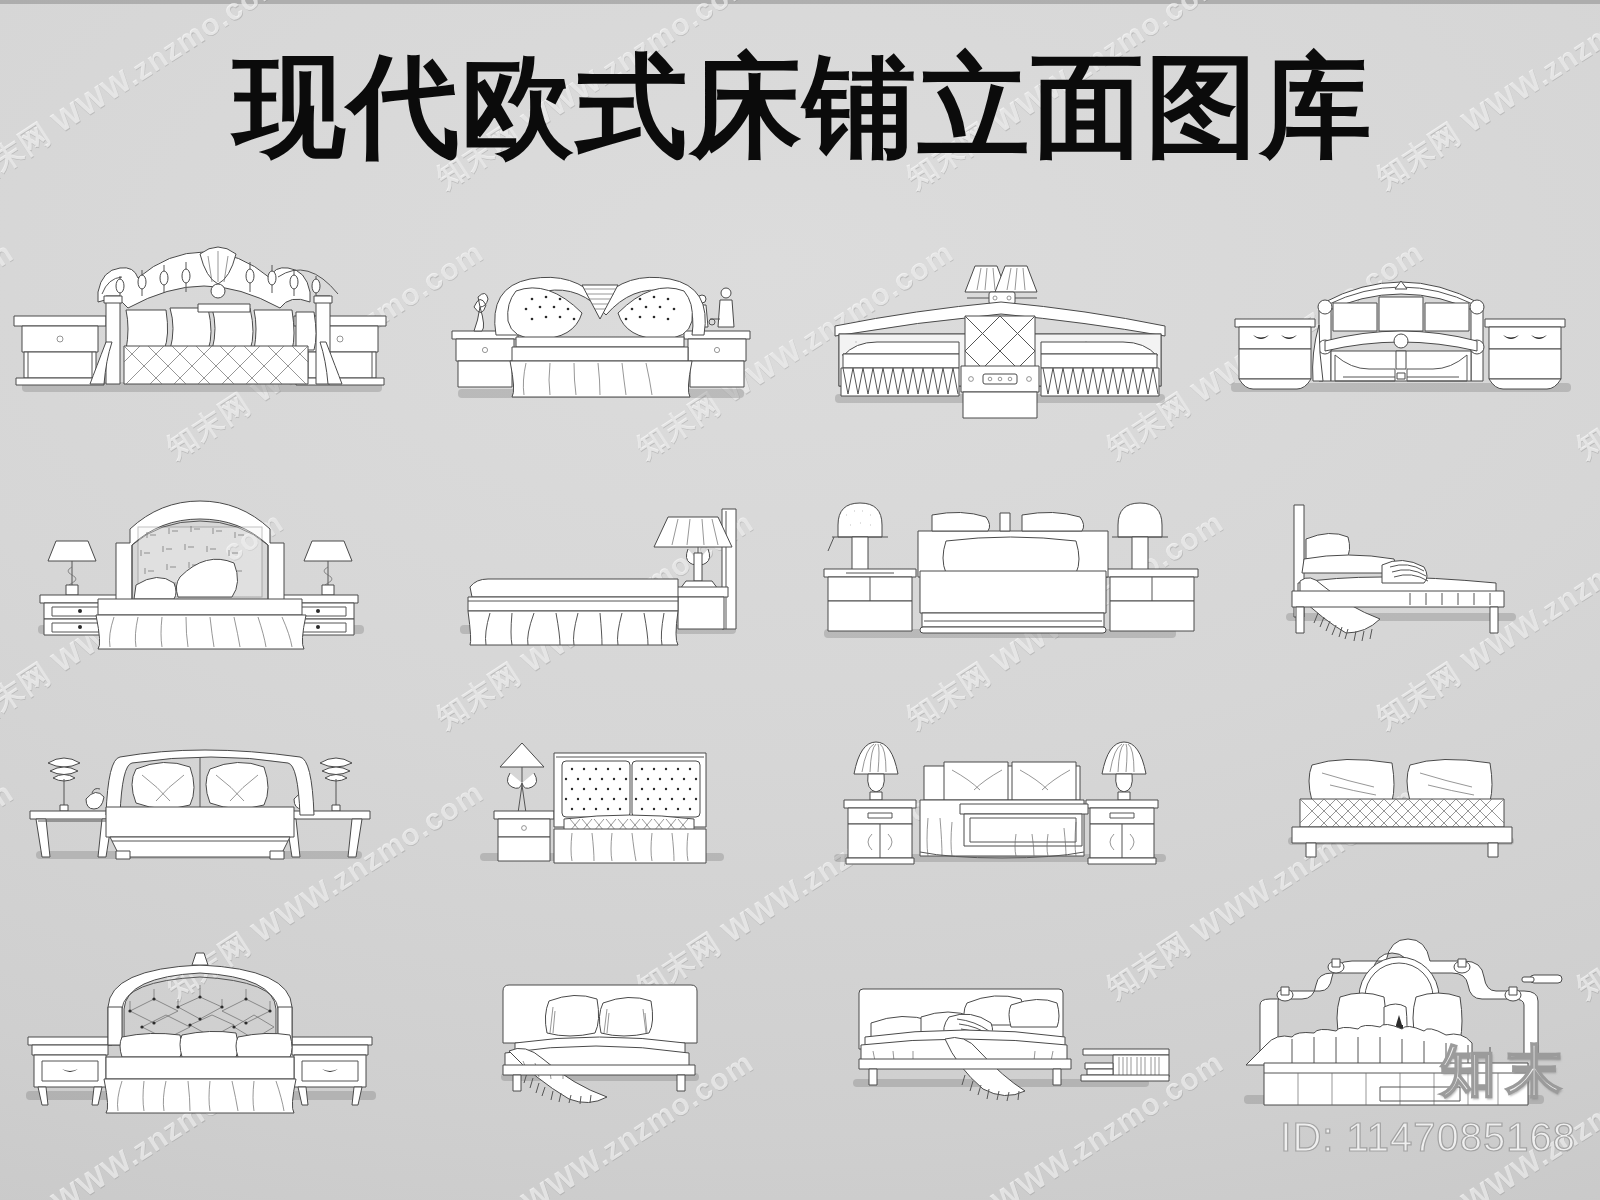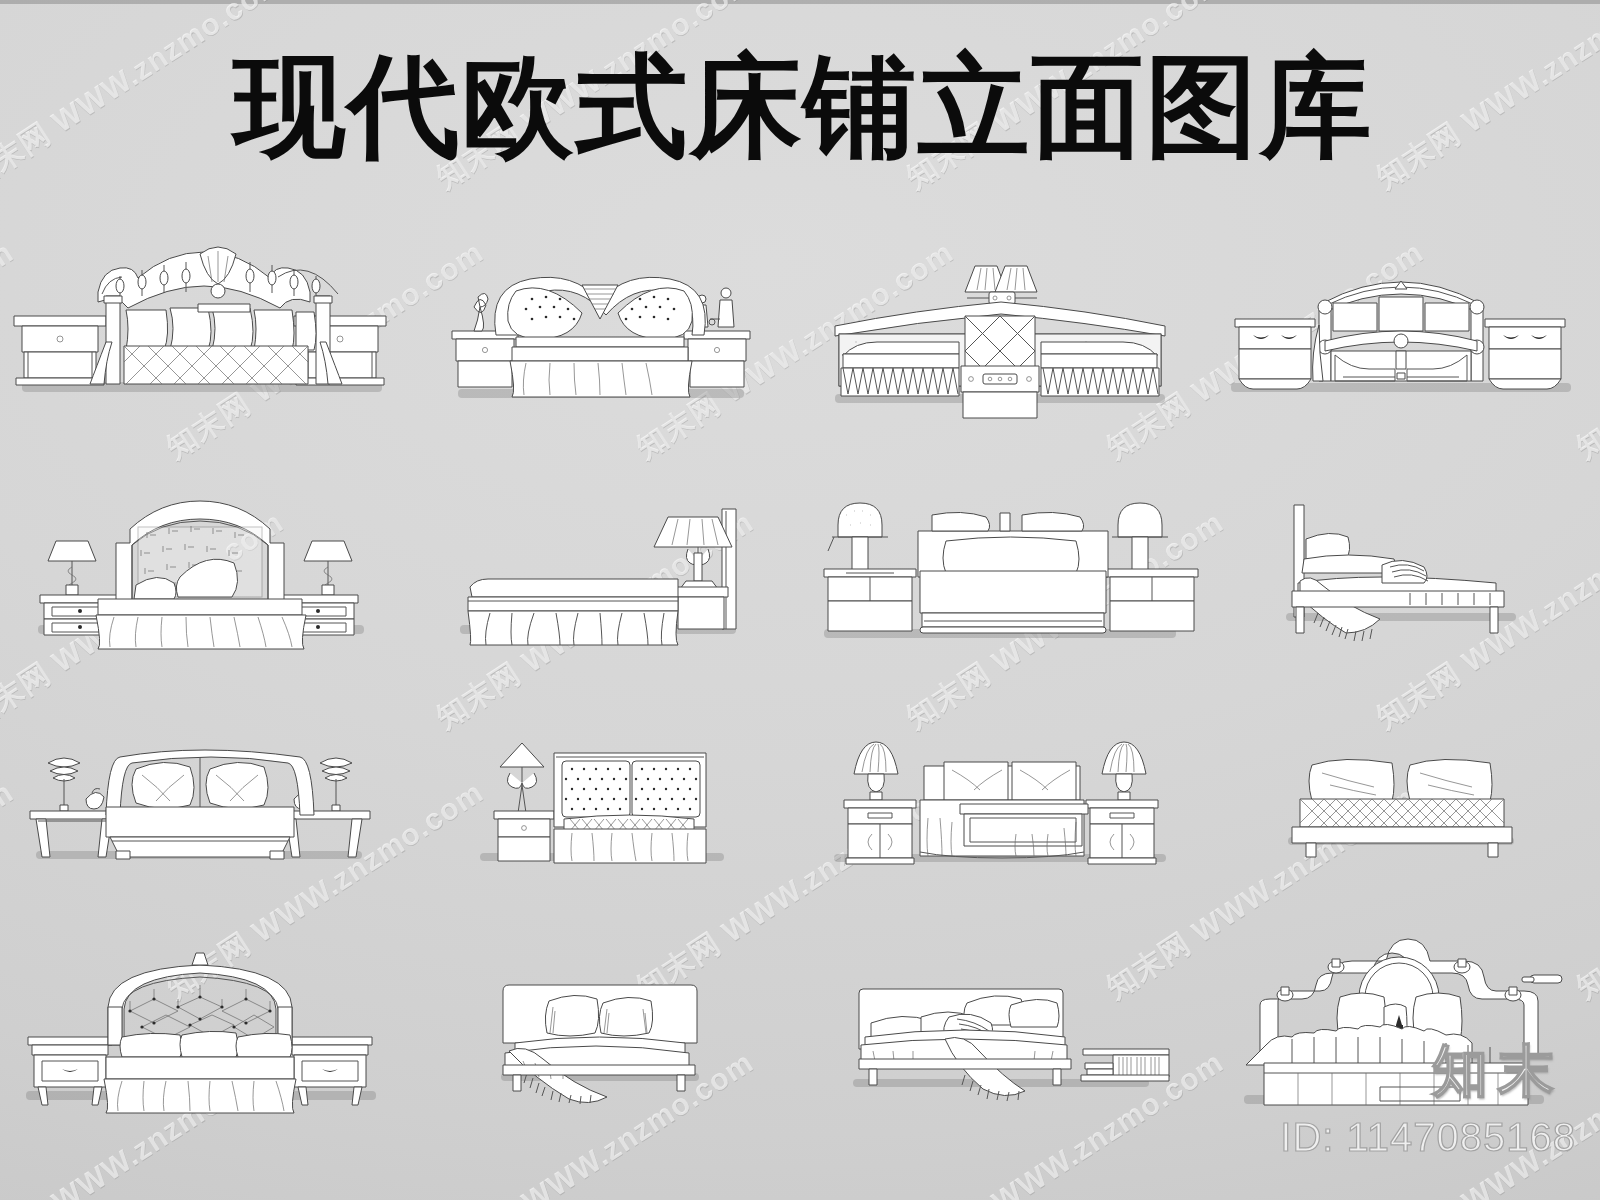--- a/index.html
+++ b/index.html
@@ -55,21 +55,21 @@
   .cell svg { position:absolute; left:50%; top:50%; transform:translate(-50%,-50%); overflow:visible; }
   
   .ln { fill:#ffffff; stroke:#4a4a4a; stroke-width:1; vector-effect:non-scaling-stroke; }
   .ln2 { fill:none; stroke:#555; stroke-width:1; vector-effect:non-scaling-stroke; }
   .fillg { fill:#f3f3f3; stroke:#555; stroke-width:1; }
   .hair { fill:none; stroke:#6a6a6a; stroke-width:.7; }
   .dark { fill:#2b2b2b; stroke:none; }
   .shadowfill { fill:rgba(120,120,120,.33); stroke:none; }
   
   #brand {
-    position:absolute; right:36px; bottom:90px; z-index:9;
+    position:absolute; right:28px; bottom:90px; z-index:9;
     font-size:56px; font-weight:bold; letter-spacing:10px;
     color:#efefef;
     -webkit-text-stroke:1.5px #9b9b9b;
     text-shadow:1px 2px 2px rgba(110,110,110,.45);
     font-family:"DejaVu Sans","Liberation Sans",sans-serif;
   }
   #brand-id {
     position:absolute; right:24px; bottom:40px; z-index:9;
     font-size:40px; letter-spacing:1px;
     color:#efefef;

